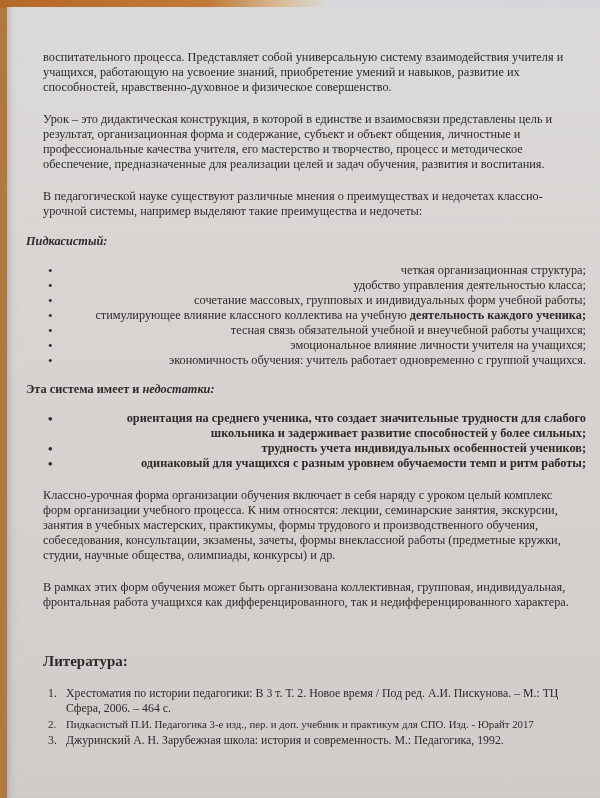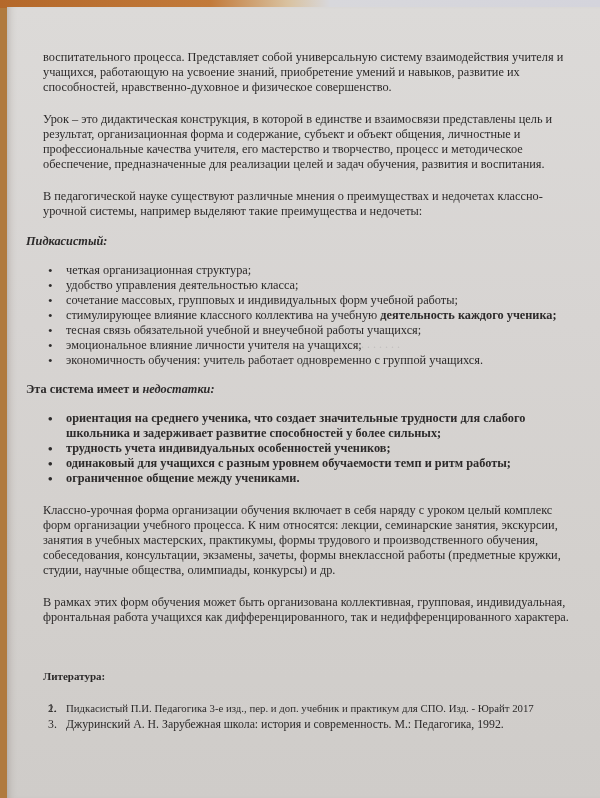--- a/index.html
+++ b/index.html
@@ -21,27 +21,27 @@
   .content {
     position: absolute; left: 19px; top: 26px; width: 560px;
     font-size: 12.3px; line-height: 15px;
   }
   p { margin: 17px; }
   .para { margin-bottom: 15px; }
   .heading { font-weight: bold; font-style: italic; margin: 0 0 14px 0; }
   .heading2 { font-weight: bold; margin: 0 0 14px 0; }
   .heading2 .it { font-style: italic; }
   ul.bullets { list-style: none; margin: 0 0 14px 0; padding: 0; }
-  ul.bullets li { position: relative; padding-left: 40px; }
+  ul.bullets li { position: relative; padding-left: 40px; text-align: right; }
   ul.bullets li::before {
     content: "\2022"; position: absolute; left: 22px; top: 0; font-size: 13px;
   }
   ul.bold-list li { font-weight: bold; }
   .b { font-weight: bold; }
-  .lit-title { font-weight: bold; margin-top: 44px; font-size: 11px; }
+  .lit-title { font-weight: bold; margin-top: 44px; font-size: 15px; }
   ol.refs { margin: 2px 0 0 0; padding: 0; list-style: none; font-size: 11.8px; }
   ol.refs li { position: relative; padding-left: 40px; margin-bottom: 1px; }
   ol.refs li .num { position: absolute; left: 22px; }
   ol.refs li.small { font-size: 10.8px; }
   .ghost {
     position: absolute; color: rgba(60,60,60,0.12); font-size: 12px;
     white-space: nowrap;
   }
 </style>
 </head>
@@ -71,28 +71,27 @@
       <li><span>эмоциональное влияние личности учителя на учащихся;</span></li>
       <li><span>экономичность обучения: учитель работает одновременно с группой учащихся.</span></li>
     </ul>
 
     <p class="heading2"><span>Эта система имеет и </span><span class="it">недостатки:</span></p>
 
     <ul class="bullets bold-list">
       <li><span>ориентация на среднего ученика, что создает значительные трудности для слабого школьника и задерживает развитие способностей у более сильных;</span></li>
       <li><span>трудность учета индивидуальных особенностей учеников;</span></li>
       <li><span>одинаковый для учащихся с разным уровнем обучаемости темп и ритм работы;</span></li>
-      <li><span>ограниченное общение между учениками.</span></li>
     </ul>
 
     <p class="para">Классно-урочная форма организации обучения включает в себя наряду с уроком целый комплекс форм организации учебного процесса. К ним относятся: лекции, семинарские занятия, экскурсии, занятия в учебных мастерских, практикумы, формы трудового и производственного обучения, собеседования, консультации, экзамены, зачеты, формы внеклассной работы (предметные кружки, студии, научные общества, олимпиады, конкурсы) и др.</p>
 
     <p class="para">В рамках этих форм обучения может быть организована коллективная, групповая, индивидуальная, фронтальная работа учащихся как дифференцированного, так и недифференцированного характера.</p>
 
     <p class="lit-title">Литература:</p>
     <ol class="refs">
-      <li><span class="num">1.</span></li>
+      <li><span class="num">1.</span><span>Хрестоматия по истории педагогики: В 3 т. Т. 2. Новое время / Под ред. А.И. Пискунова. – М.: ТЦ Сфера, 2006. – 464 с.</span></li>
       <li class="small"><span class="num">2.</span><span>Пидкасистый П.И. Педагогика 3-е изд., пер. и доп. учебник и практикум для СПО. Изд. - Юрайт 2017</span></li>
       <li><span class="num">3.</span><span>Джуринский А. Н. Зарубежная школа: история и современность. М.: Педагогика, 1992.</span></li>
     </ol>
 
   </div>
 </div>
 
 </body></html>

